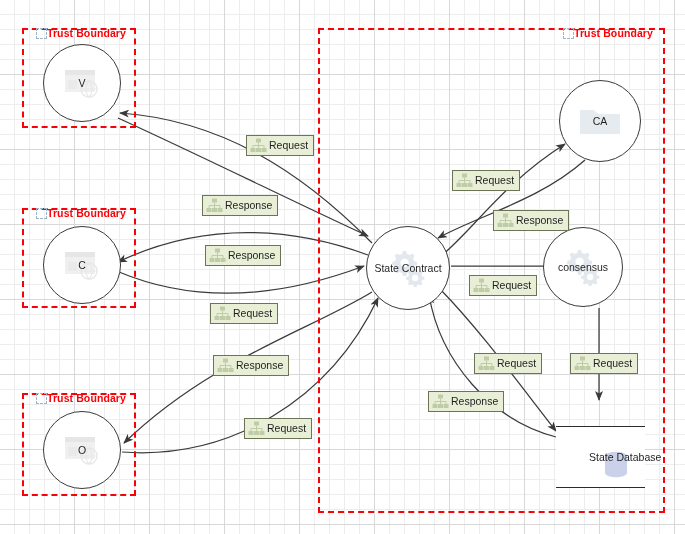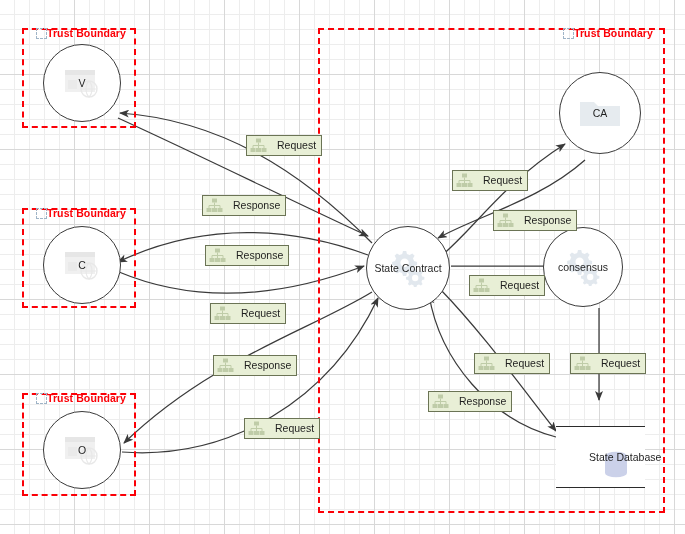--- a/index.html
+++ b/index.html
@@ -94,21 +94,21 @@
     border:1.2px solid #6b7455;
     box-sizing:border-box;
     height:21px;
     display:flex;align-items:center;
     padding:0 5px 0 3px;
     gap:2px;
     box-shadow:0 0 0 0 rgba(0,0,0,0);
   }
   .flow .txt{
     font-size:10.5px;color:#1f1f1f;white-space:nowrap;line-height:1;
-    position:relative;z-index:2;margin-left:8px;
+    position:relative;z-index:2;
   }
   .flow .ico{width:17px;height:15px;flex:0 0 17px;opacity:.55;position:relative;z-index:1;}
 </style>
 </head>
 <body>
 
 <div id="canvas">
 
   <svg id="wires" viewBox="0 0 685 534" xmlns="http://www.w3.org/2000/svg">
     <defs>
@@ -194,21 +194,21 @@
     <svg class="ghost g-browser" viewBox="0 0 42 30">
       <rect x="4" y="2" width="30" height="22" fill="#e2e2e2"></rect>
       <rect x="4" y="2" width="30" height="5" fill="#cfcfcf"></rect>
       <rect x="7" y="12" width="9" height="9" fill="#d6d6d6"></rect>
       <circle cx="28" cy="21" r="8" fill="none" stroke="#d2d2d2" stroke-width="1.4"></circle>
       <path d="M20,21 H36 M28,13 C24,17 24,25 28,29 M28,13 C32,17 32,25 28,29" fill="none" stroke="#d2d2d2" stroke-width="1.1"></path>
     </svg>
     <span class="lbl">O</span>
   </div>
 
-  <div class="node" style="left:559px;top:72px;width:82px;height:82px;text-align:right;">
+  <div class="node" style="left:559px;top:80px;width:82px;height:82px;text-align:right;">
     <svg class="ghost g-folder" viewBox="0 0 44 34">
       <path d="M2,6 h14 l4,4 h22 v20 h-40 z" fill="#cfd9e0"></path>
     </svg>
     <span class="lbl">CA</span>
   </div>
 
   <div class="node" style="left:366px;top:226px;width:84px;height:84px;">
     <svg class="ghost g-gears" viewBox="0 0 44 38">
       <g fill="#c6d2de">
         <path d="M17,2 l3.2,0 l.8,3 2.6,1.1 2.7-1.6 2.3,2.3 -1.6,2.7 1.1,2.6 3,.8 0,3.2 -3,.8 -1.1,2.6 1.6,2.7 -2.3,2.3 -2.7-1.6 -2.6,1.1 -.8,3 -3.2,0 -.8-3 -2.6-1.1 -2.7,1.6 -2.3-2.3 1.6-2.7 -1.1-2.6 -3-.8 0-3.2 3-.8 1.1-2.6 -1.6-2.7 2.3-2.3 2.7,1.6 2.6-1.1 z"></path>

